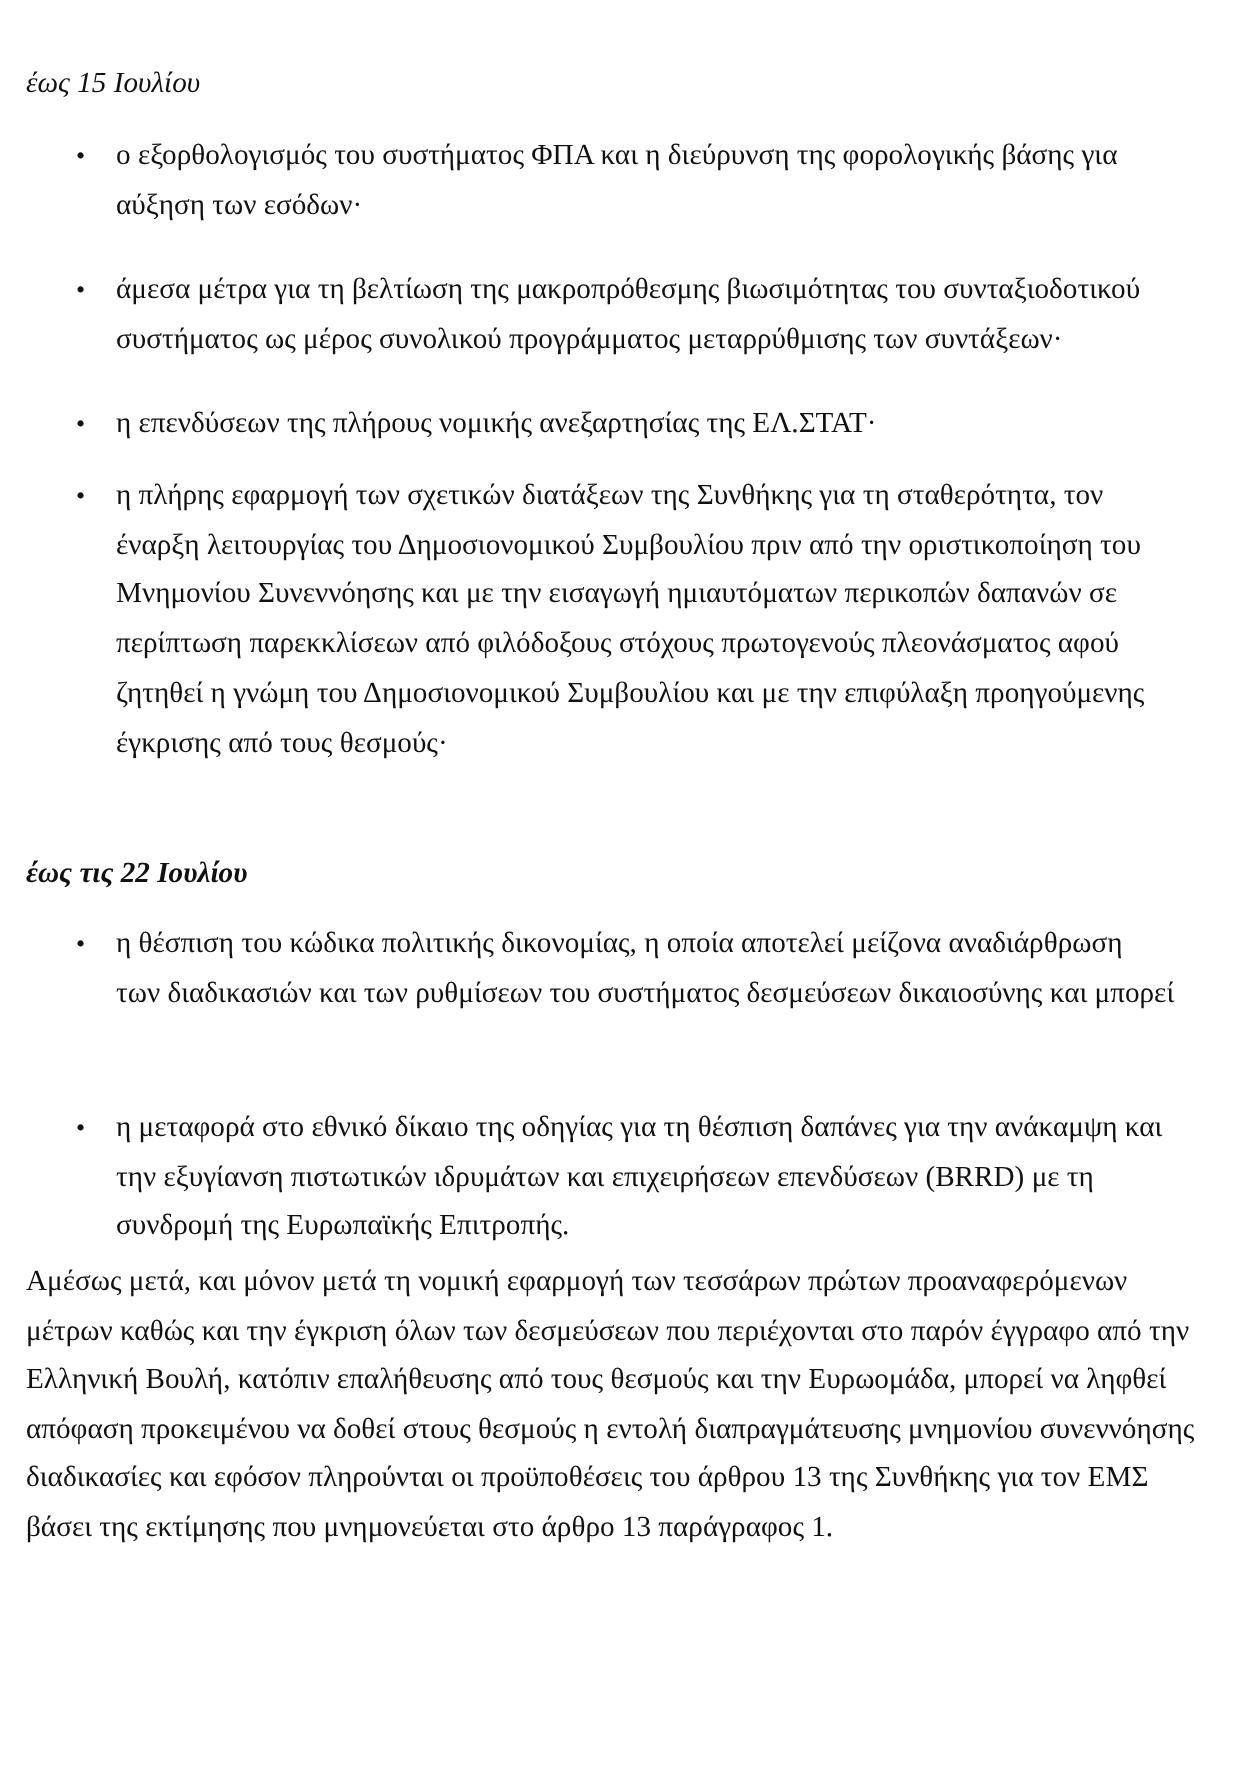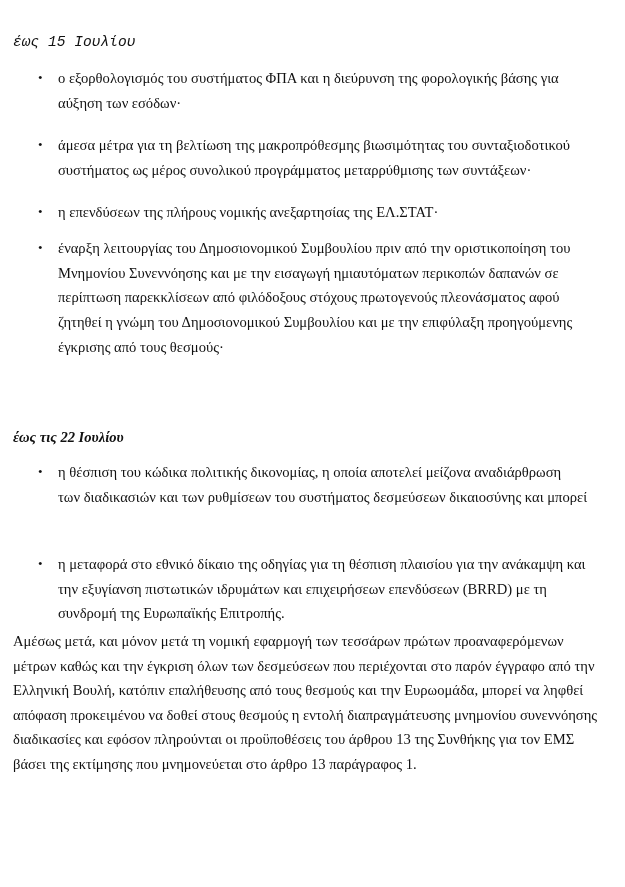--- a/index.html
+++ b/index.html
@@ -64,21 +64,21 @@
     .paragraph .line {
       display: block;
       white-space: nowrap;
     }
   </style>
 </head>
 <body>
 
 <div class="page">
 
-  <div class="heading" style="top:33px;font-family:Liberation Mono, monospace;">έως 15 Ιουλίου</div>
+  <div class="heading" style="top:33px;">έως 15 Ιουλίου</div>
 
   <div class="bullet-item" style="top:66px;">
     <span class="bullet-dot">•</span>
     <div class="bullet-text">
       <span class="line"> ο εξορθολογισμός του συστήματος ΦΠΑ και η διεύρυνση της φορολογικής βάσης για</span>
       <span class="line">αύξηση των εσόδων·</span>
     </div>
   </div>
 
   <div class="bullet-item" style="top:133px;">
@@ -92,20 +92,21 @@
   <div class="bullet-item" style="top:200px;">
     <span class="bullet-dot">•</span>
     <div class="bullet-text">
       <span class="line"> η επενδύσεων της πλήρους νομικής ανεξαρτησίας της ΕΛ.ΣΤΑΤ·</span>
     </div>
   </div>
 
   <div class="bullet-item" style="top:236px;">
     <span class="bullet-dot">•</span>
     <div class="bullet-text">
+      <span class="line">η πλήρης εφαρμογή των σχετικών διατάξεων της Συνθήκης για τη σταθερότητα, τον</span>
       <span class="line">έναρξη λειτουργίας του Δημοσιονομικού Συμβουλίου πριν από την οριστικοποίηση του</span>
       <span class="line">Μνημονίου Συνεννόησης και με την εισαγωγή ημιαυτόματων περικοπών δαπανών σε</span>
       <span class="line">περίπτωση παρεκκλίσεων από φιλόδοξους στόχους πρωτογενούς πλεονάσματος αφού</span>
       <span class="line">ζητηθεί η γνώμη του Δημοσιονομικού Συμβουλίου και με την επιφύλαξη προηγούμενης</span>
       <span class="line">έγκρισης από τους θεσμούς·</span>
     </div>
   </div>
 
   <div class="heading" style="top:428px;font-weight:bold;">έως τις 22 Ιουλίου</div>
 
@@ -113,21 +114,21 @@
     <span class="bullet-dot">•</span>
     <div class="bullet-text">
       <span class="line">η θέσπιση του κώδικα πολιτικής δικονομίας, η οποία αποτελεί μείζονα αναδιάρθρωση</span>
       <span class="line">των διαδικασιών και των ρυθμίσεων του συστήματος δεσμεύσεων δικαιοσύνης και μπορεί</span>
     </div>
   </div>
 
   <div class="bullet-item" style="top:552px;">
     <span class="bullet-dot">•</span>
     <div class="bullet-text">
-      <span class="line">η μεταφορά στο εθνικό δίκαιο της οδηγίας για τη θέσπιση πλαισίου για την ανάκαμψη και</span>
+      <span class="line">η μεταφορά στο εθνικό δίκαιο της οδηγίας για τη θέσπιση δαπάνες για την ανάκαμψη και</span>
       <span class="line">την εξυγίανση πιστωτικών ιδρυμάτων και επιχειρήσεων επενδύσεων (BRRD) με τη</span>
       <span class="line">συνδρομή της Ευρωπαϊκής Επιτροπής.</span>
     </div>
   </div>
 
   <div class="paragraph">
     <span class="line"> Αμέσως μετά, και μόνον μετά τη νομική εφαρμογή των τεσσάρων πρώτων προαναφερόμενων</span>
     <span class="line">μέτρων καθώς και την έγκριση όλων των δεσμεύσεων που περιέχονται στο παρόν έγγραφο από την</span>
     <span class="line">Ελληνική Βουλή, κατόπιν επαλήθευσης από τους θεσμούς και την Ευρωομάδα, μπορεί να ληφθεί</span>
     <span class="line">απόφαση προκειμένου να δοθεί στους θεσμούς η εντολή διαπραγμάτευσης μνημονίου συνεννόησης</span>

